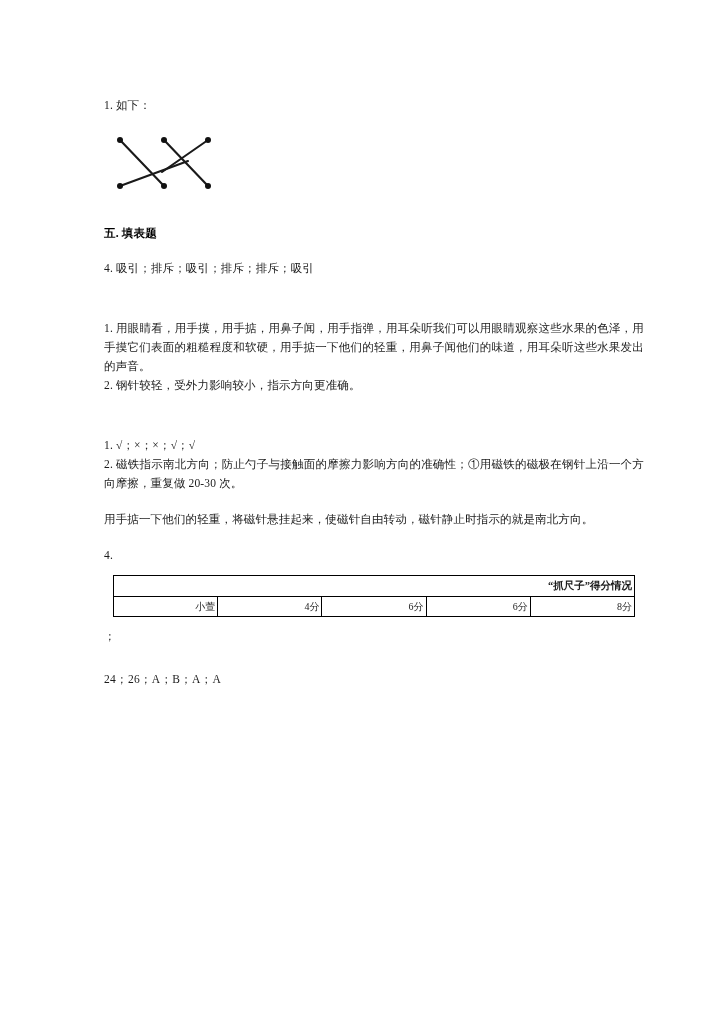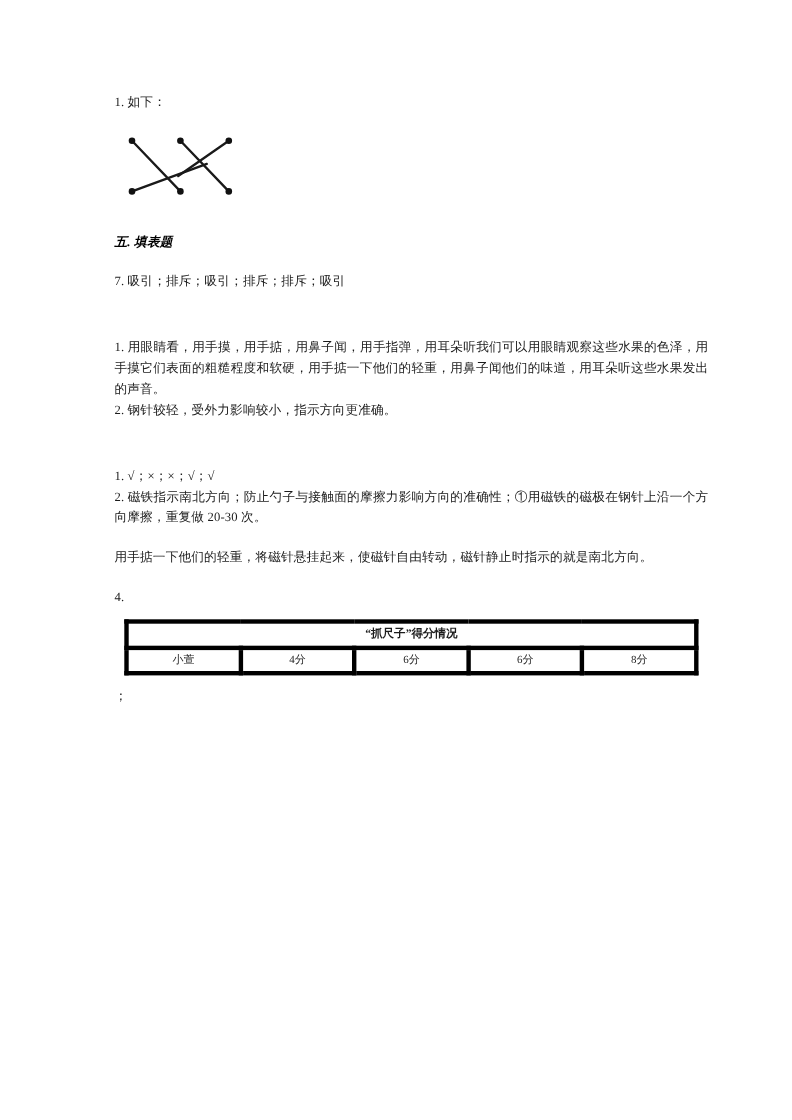--- a/index.html
+++ b/index.html
@@ -21,21 +21,21 @@
     left: 0;
     top: 0;
     width: 720px;
     height: 1018px;
     background: #ffffff;
   }
 
   .content {
     position: absolute;
     left: 104px;
-    top: 84px;
+    top: 96px;
     width: 540px;
   }
 
   
   .line {
     font-size: 11.5px;
     line-height: 19px;
     color: #1b1b1b;
     letter-spacing: 0.15px;
     white-space: pre-wrap;
@@ -48,21 +48,20 @@
     letter-spacing: 0.15px;
     text-align: justify;
   }
 
   .section-head {
     font-size: 11.5px;
     font-weight: bold;
     color: #000000;
     letter-spacing: 0.2px;
     line-height: 18px;
-    font-style: italic;
   }
 
   .gap-sm { height: 10px; }
   .gap-md { height: 17px; }
   .gap-lg { height: 24px; }
   .gap-xl { height: 30px; }
 
   
   .diagram-wrap {
     position: relative;
@@ -75,23 +74,23 @@
   }
 
   
   .score-table {
     border-collapse: collapse;
     width: 522px;
     margin-left: 9px;
     table-layout: fixed;
   }
   .score-table td {
-    border: 4px solid #000000;
+    border: 1px solid #000000;
     height: 17px;
-    text-align: center;
+    text-align: right;
     vertical-align: middle;
     font-size: 10px;
     color: #1b1b1b;
     padding: 1px 2px;
     line-height: 14px;
   }
   .score-table td.title-cell {
     font-weight: bold;
     font-size: 10.5px;
     height: 18px;
@@ -140,21 +139,21 @@
         </g>
       </svg>
     </div>
 
     <div class="gap-xl"></div>
 
     <div class="section-head">五. 填表题</div>
 
     <div class="gap-md"></div>
 
-    <div class="line">7. 吸引；排斥；吸引；排斥；排斥；吸引</div>
+    <div class="line">4. 吸引；排斥；吸引；排斥；排斥；吸引</div>
 
     <div class="gap-lg"></div>
 
 
     <div class="gap-md"></div>
 
     <div class="para">1. 用眼睛看，用手摸，用手掂，用鼻子闻，用手指弹，用耳朵听我们可以用眼睛观察这些水果的色泽，用手摸它们表面的粗糙程度和软硬，用手掂一下他们的轻重，用鼻子闻他们的味道，用耳朵听这些水果发出的声音。</div>
 
     <div class="para">2. 钢针较轻，受外力影响较小，指示方向更准确。</div>
 
@@ -192,15 +191,16 @@
         </tr>
       </tbody>
     </table>
 
     <div class="gap-sm"></div>
 
     <div class="semicolon-line">；</div>
 
     <div class="gap-lg"></div>
 
+    <div class="tail-line">24；26；A；B；A；A</div>
 
   </div>
 </div>
 
 </body></html>

